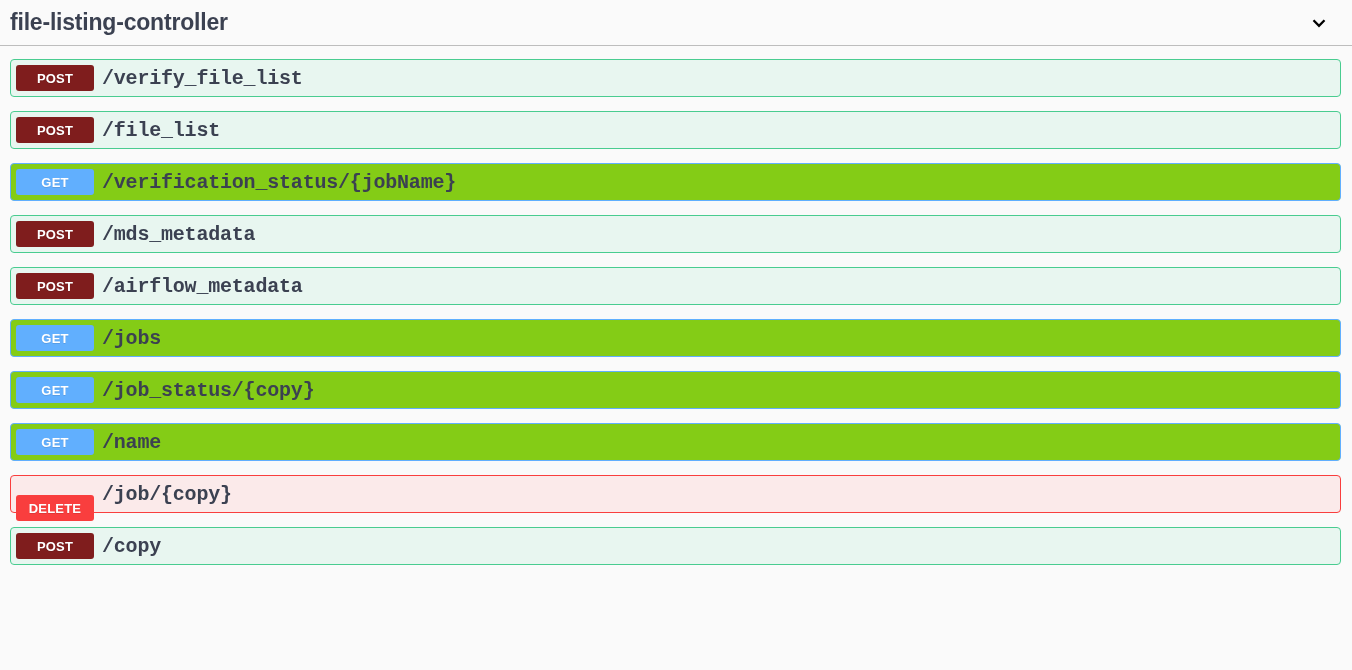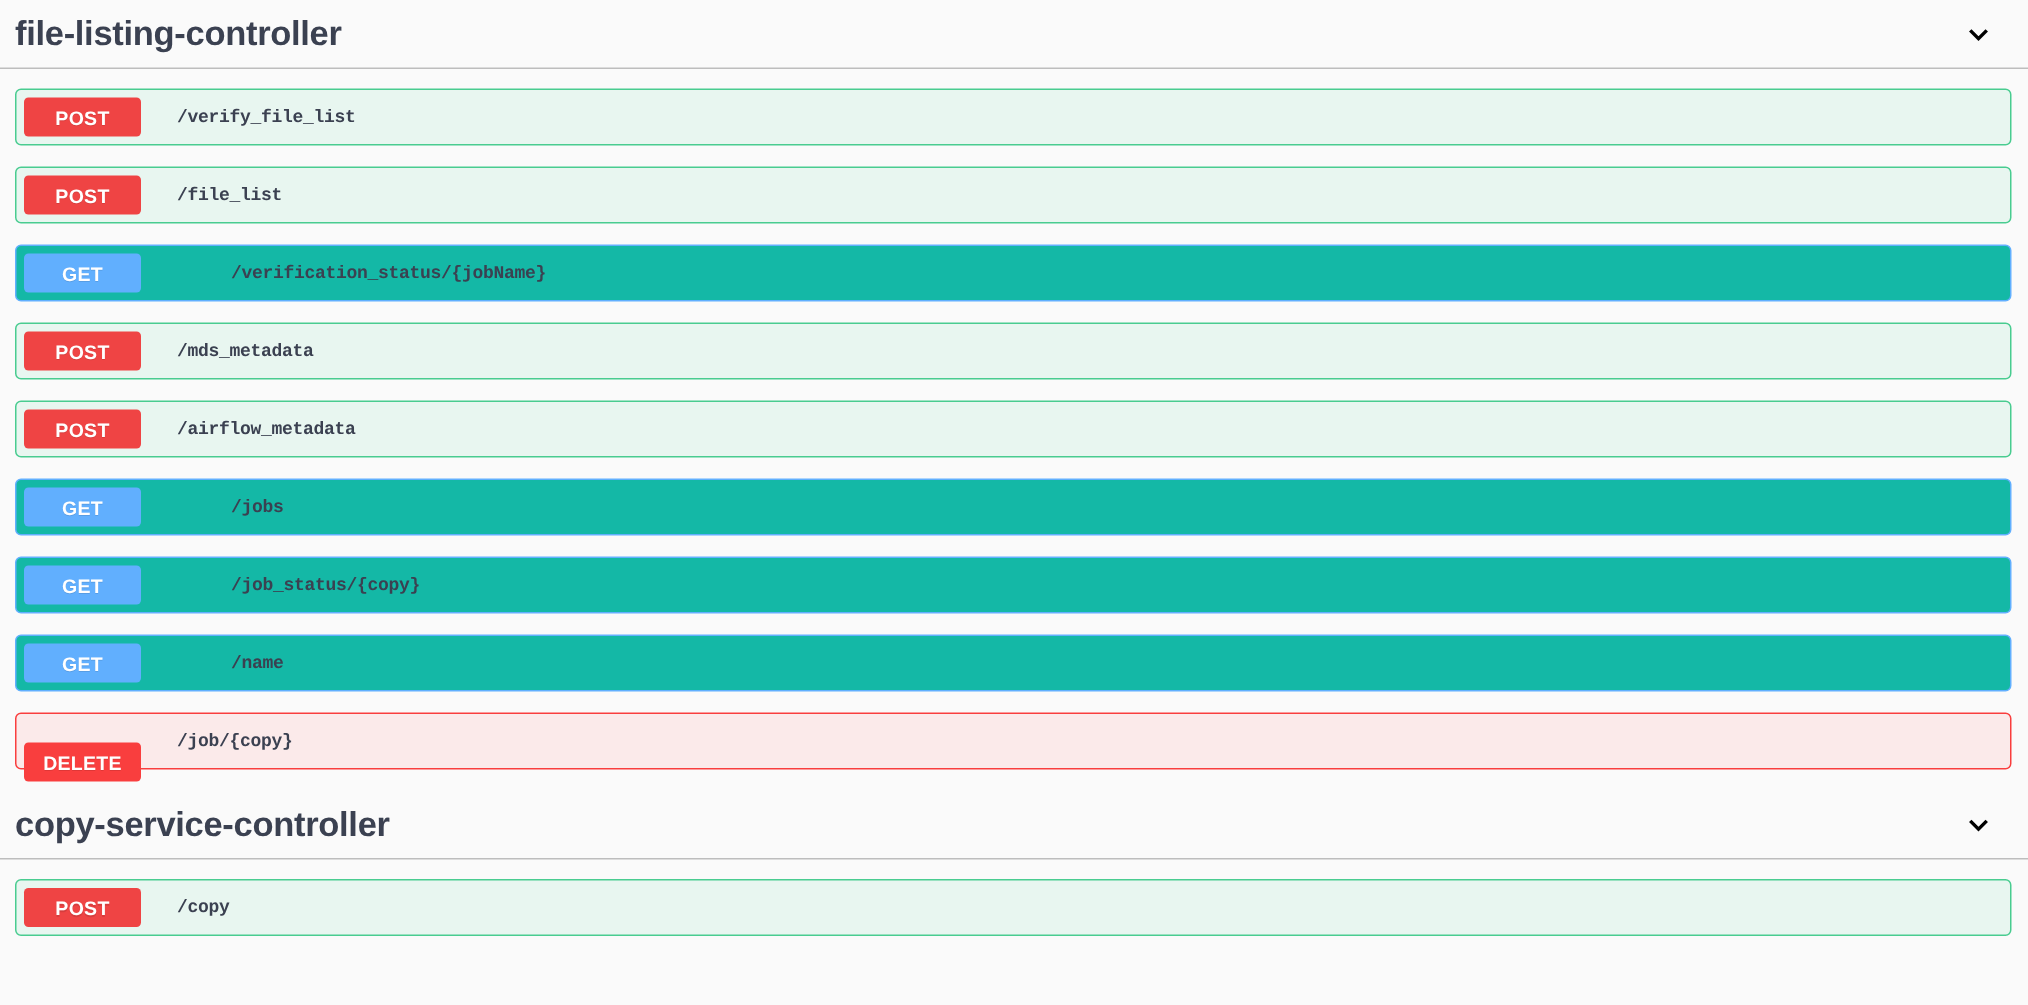--- a/index.html
+++ b/index.html
@@ -98,43 +98,42 @@
     font-size: 13px;
     font-weight: bold;
     color: #ffffff;
     text-shadow: 0 1px 0 rgba(0,0,0,0.1);
     letter-spacing: 0.2px;
     box-sizing: border-box;
   }
 
   .opblock .opblock-summary-path {
     font-family: "Liberation Mono", monospace;
-    font-size: 12px;
+    font-size: 20px;
     font-weight: bold;
     color: #3b4151;
-    margin-left: 24px;
+    margin-left: 8px;
     white-space: nowrap;
     letter-spacing: -0.2px;
   }
 
   
   .opblock.opblock-post {
     background: #e8f6f0;
     border-color: #49cc90;
   }
   .opblock.opblock-post .opblock-summary-method {
-    background: #ef4444;
+    background: #7f1d1d;
     text-align: center;
   }
 
   
   .opblock.opblock-get {
-    background: #14b8a6;
+    background: #84cc16;
     border-color: #61affe;
-    gap: 36px;
   }
   .opblock.opblock-get .opblock-summary-method {
     background: #61affe;
   }
 
   
   .opblock.opblock-delete {
     background: #fbeaea;
     border-color: #f93e3e;
   }
@@ -194,28 +193,20 @@
             <span class="opblock-summary-method">GET</span>
             <span class="opblock-summary-path">/name</span>
           </div>
           <div class="opblock opblock-delete">
             <span class="opblock-summary-method">DELETE</span>
             <span class="opblock-summary-path">/job/{copy}</span>
           </div>
         </div>
       </div>
       <div class="opblock-tag-section">
-        <div class="opblock-tag">
-          <span class="tag-name">copy-service-controller</span>
-          <span class="chevron">
-            <svg viewBox="0 0 20 20" fill="none" xmlns="http://www.w3.org/2000/svg">
-              <path d="M5 7.5 L10 12.5 L15 7.5" stroke="#000000" stroke-width="2.1" stroke-linecap="butt" stroke-linejoin="miter" fill="none"></path>
-            </svg>
-          </span>
-        </div>
         <div class="operations-list">
           <div class="opblock opblock-post">
             <span class="opblock-summary-method">POST</span>
             <span class="opblock-summary-path">/copy</span>
           </div>
         </div>
       </div>
     </div>
 </div>
 

